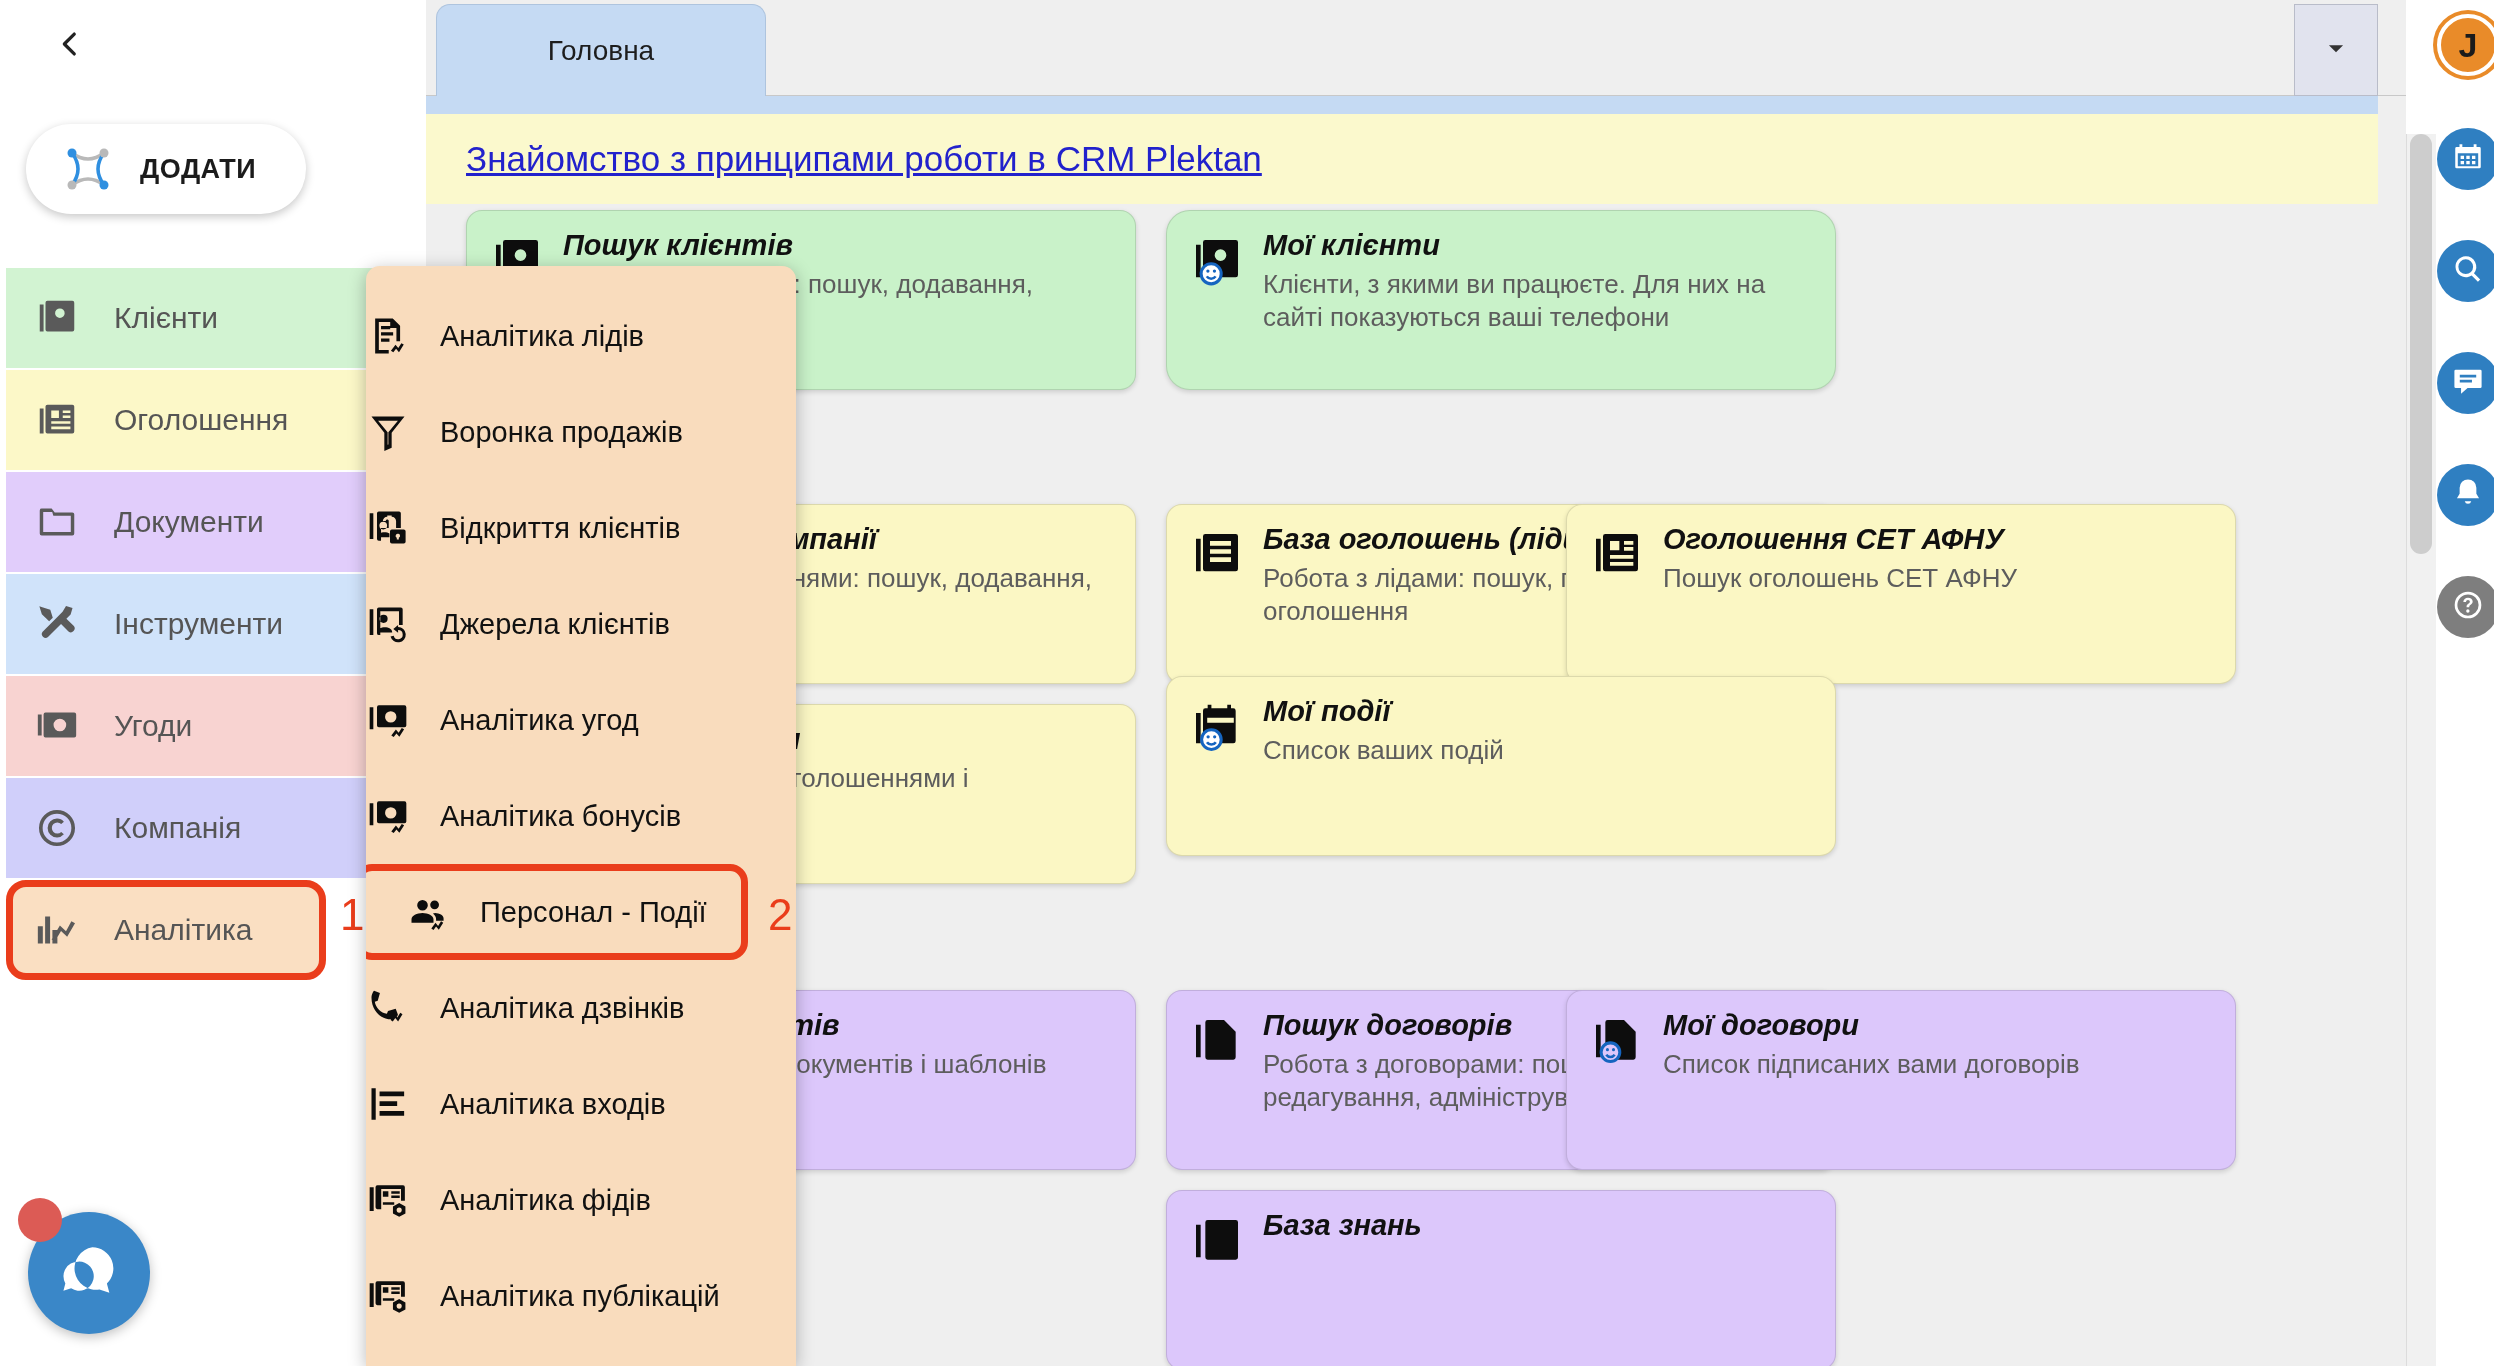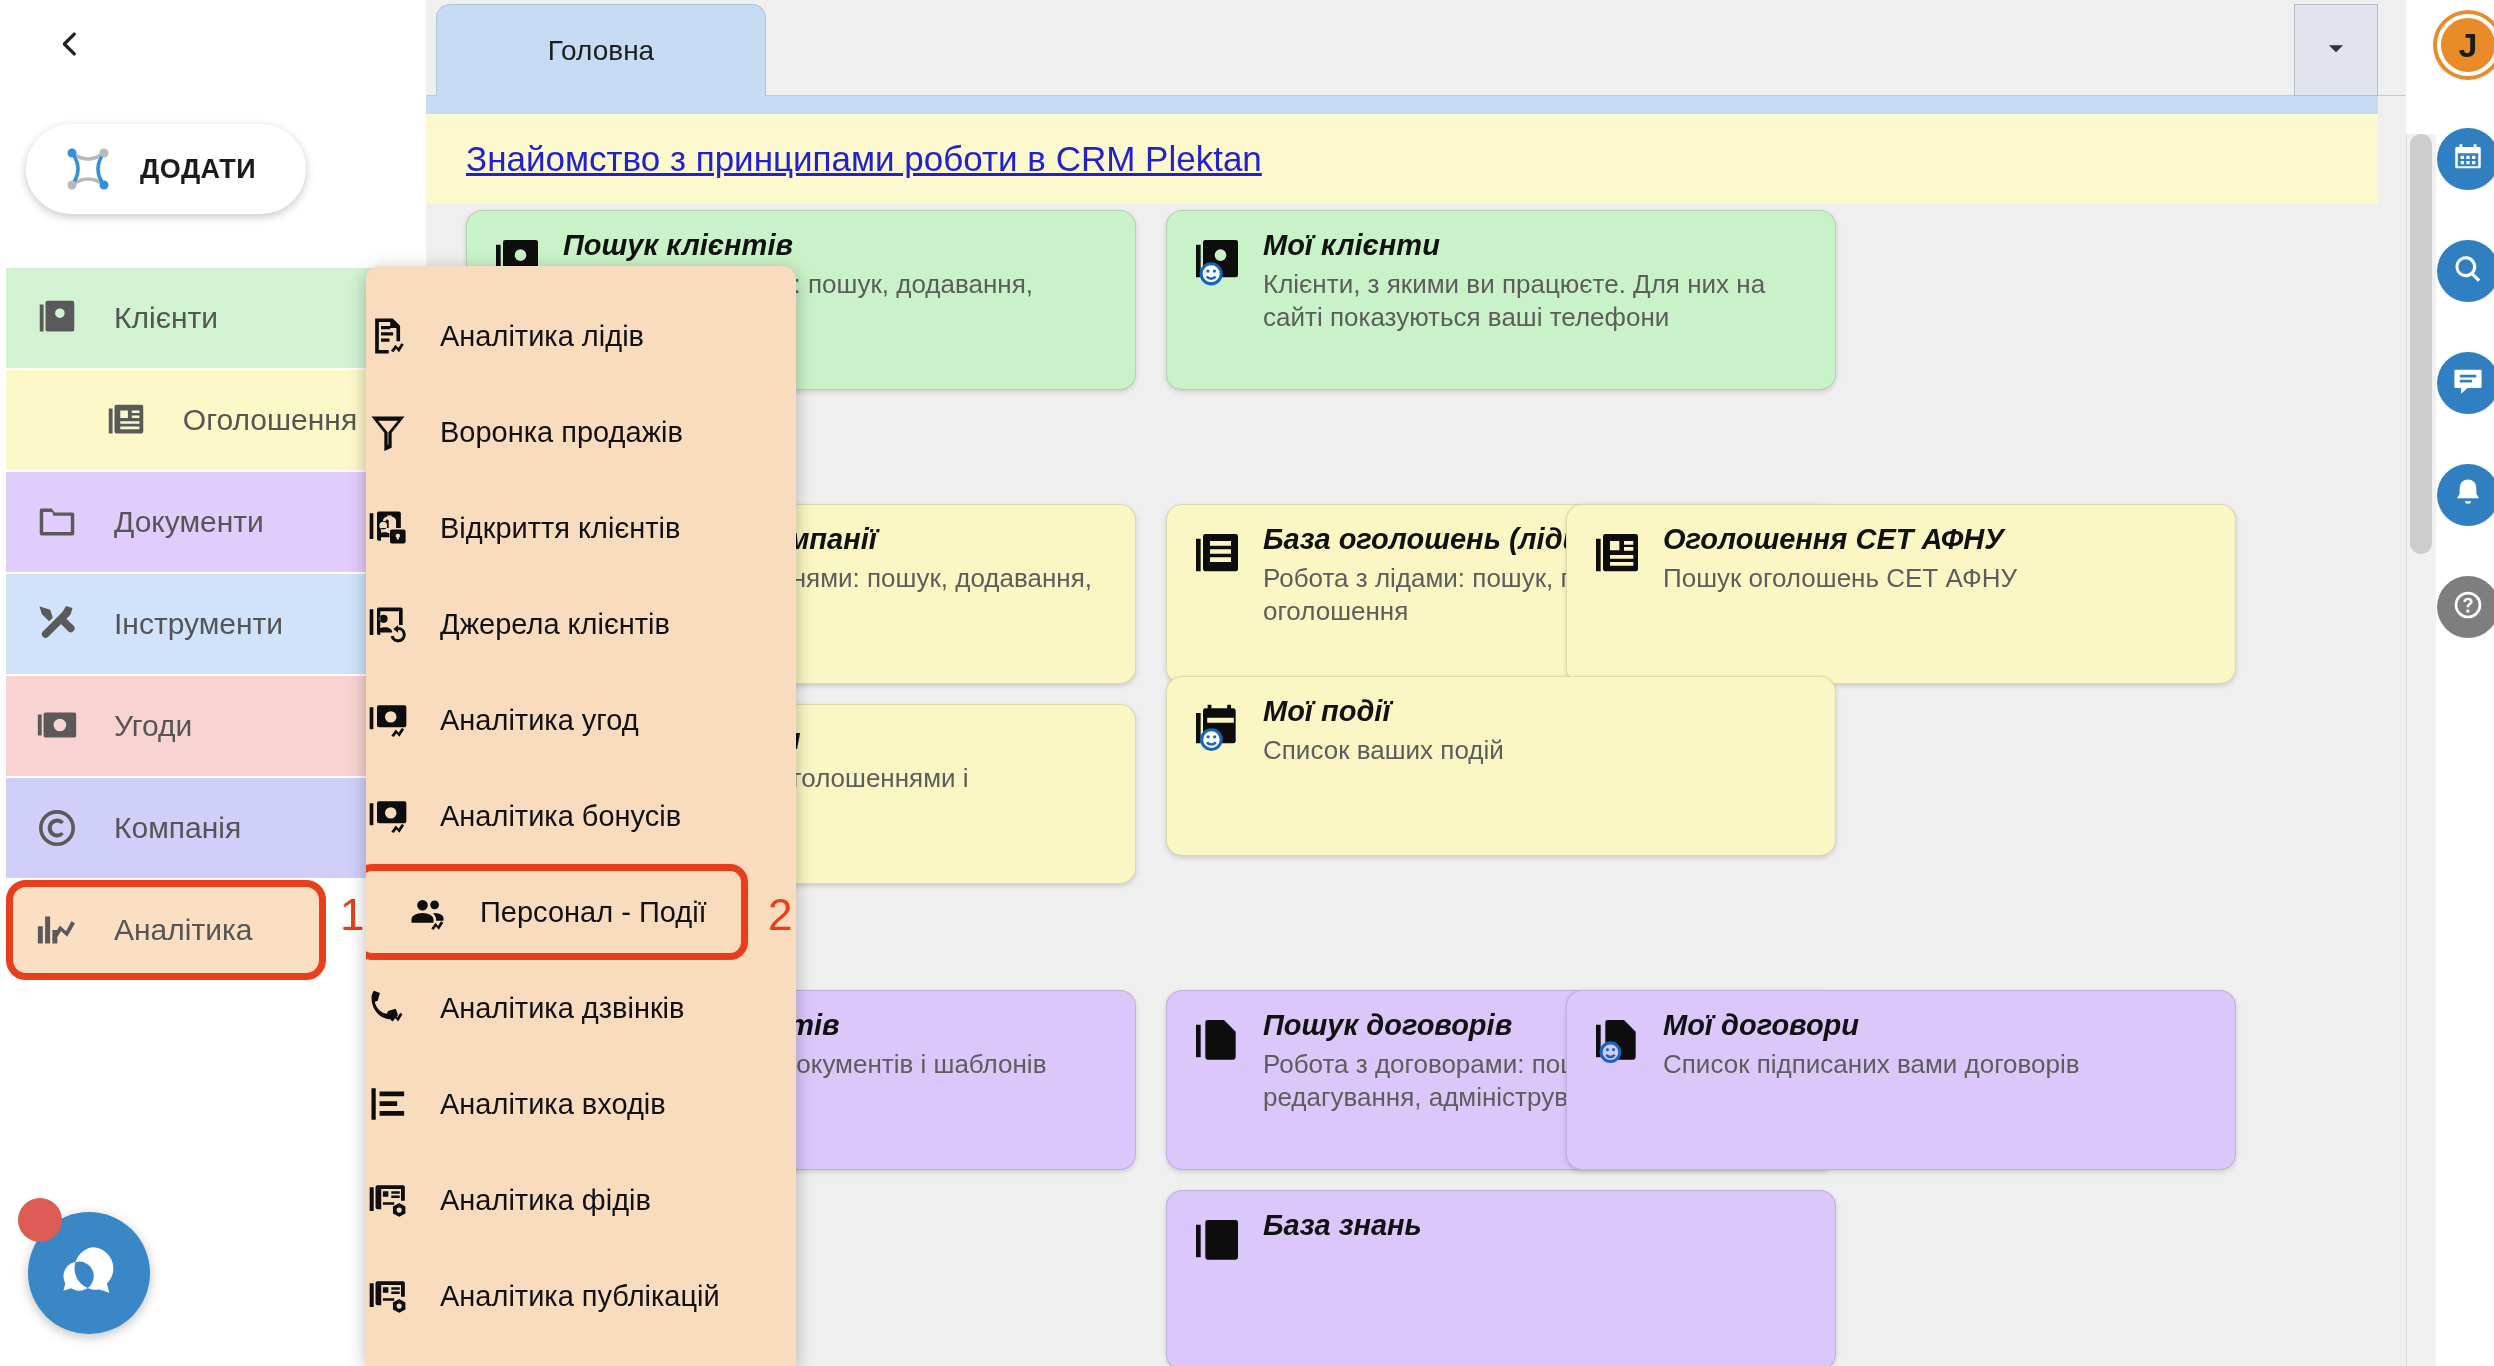--- a/index.html
+++ b/index.html
@@ -261,21 +261,21 @@
               <path d="M4 4h14a2 2 0 012 2v10a2 2 0 01-2 2H8l-4 3V4z" opacity="0"></path>
               <path d="M3 5h2v14H3V5zm4-2h13a1 1 0 011 1v14a1 1 0 01-1 1H7a1 1 0 01-1-1V4a1 1 0 011-1zm6.5 4a2.5 2.5 0 100 5 2.5 2.5 0 000-5zM9 16c0-2 2.2-3 4.5-3s4.5 1 4.5 3H9z"></path>
             </svg>
         </span>
         <div class="ctext">
           <div class="ctitle">Пошук клієнтів</div>
           <div class="cdesc">Робота з клієнтами: пошук, додавання, редагування</div>
         </div>
       </div>
 
-      <div class="card green" style="left:740px; top:6px; width:670px; height:180px;">
+      <div class="card green" style="left:740px; top:6px; width:670px; height:180px;border-radius:24px;">
         <span class="cico">
           <svg viewBox="0 0 24 24" fill="#0d0d0d">
               <path d="M3 5h2v14H3V5zm4-2h13a1 1 0 011 1v14a1 1 0 01-1 1H7a1 1 0 01-1-1V4a1 1 0 011-1zm6.5 4a2.5 2.5 0 100 5 2.5 2.5 0 000-5zM9 16c0-2 2.2-3 4.5-3s4.5 1 4.5 3H9z"></path>
               <circle cx="9.5" cy="17.5" r="4.3" fill="#fff" stroke="#1565c0" stroke-width="1.3"></circle>
               <circle cx="8.1" cy="16.3" r=".7" fill="#1565c0"></circle>
               <circle cx="10.9" cy="16.3" r=".7" fill="#1565c0"></circle>
               <path d="M7.6 18.6a2.3 2.3 0 003.8 0" stroke="#1565c0" stroke-width="1.1" fill="none"></path>
             </svg>
         </span>
         <div class="ctext">
@@ -438,21 +438,21 @@
 
       <div class="nav-item" style="background:#d2f3d2;">
         <span class="nico">
           <svg viewBox="0 0 24 24">
               <path d="M3 5h2v14H3V5zm4-2h13a1 1 0 011 1v14a1 1 0 01-1 1H7a1 1 0 01-1-1V4a1 1 0 011-1zm6.5 4a2.5 2.5 0 100 5 2.5 2.5 0 000-5zM9 16c0-2 2.2-3 4.5-3s4.5 1 4.5 3H9z"></path>
             </svg>
         </span>
         <span class="ntext">Клієнти</span>
       </div>
 
-      <div class="nav-item" style="background:#fcf8c8;justify-content:center;">
+      <div class="nav-item" style="background:#fcf8c8;">
         <span class="nico">
           <svg viewBox="0 0 24 24">
               <path d="M3 6h2v13H3V6zm4-2h13a1 1 0 011 1v13a1 1 0 01-1 1H7a1 1 0 01-1-1V5a1 1 0 011-1zm2 3v4h4V7H9zm6 0v1.4h4V7h-4zm0 2.6V11h4V9.6h-4zM9 12.6V14h10v-1.4H9zm0 2.8V16.8h10v-1.4H9z"></path>
             </svg>
         </span>
         <span class="ntext">Оголошення</span>
       </div>
 
       <div class="nav-item" style="background:#e1cdfb;">
         <span class="nico">

